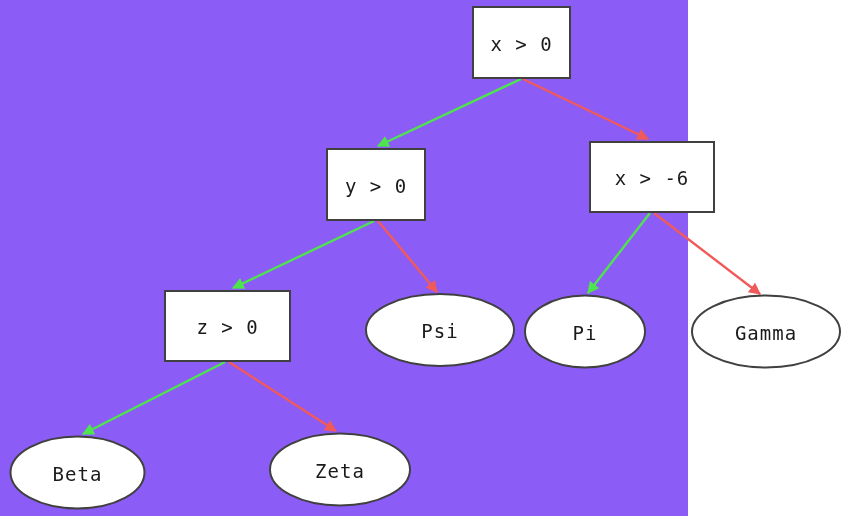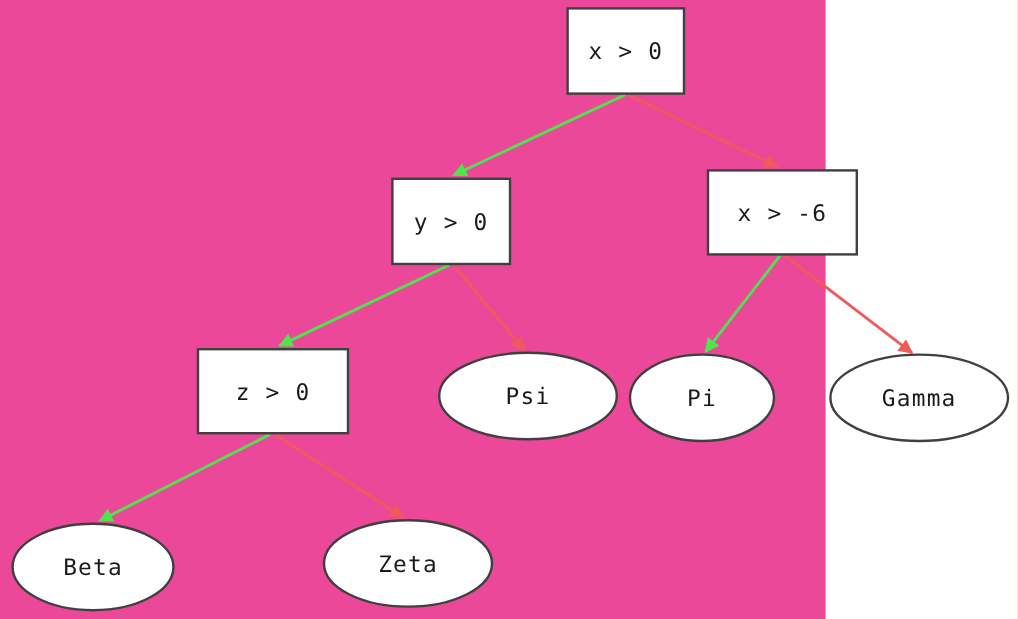--- a/index.html
+++ b/index.html
@@ -11,21 +11,21 @@
   body {
     width: 848px;
     height: 516px;
     overflow: hidden;
     font-family: "DejaVu Sans Mono", "Liberation Mono", monospace;
   }
   #diagram-root {
     position: relative;
     width: 688px;
     height: 516px;
-    background: #ec4899;
+    background: #8b5cf6;
   }
   svg#tree-svg {
     display: block;
     width: 848px;
     height: 516px;
   }
   .node-shape {
     fill: #ffffff;
     stroke: #404040;
     stroke-width: 2;

